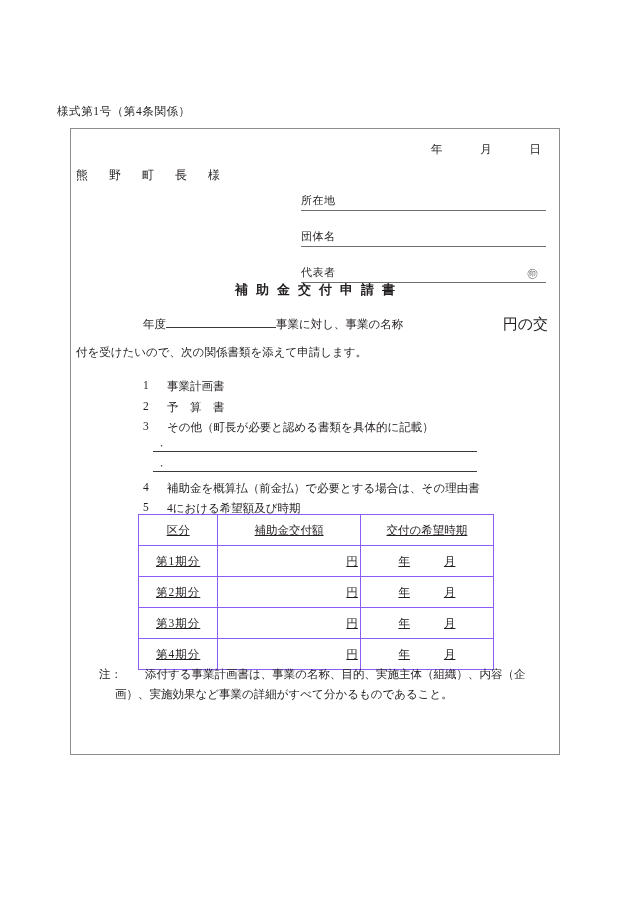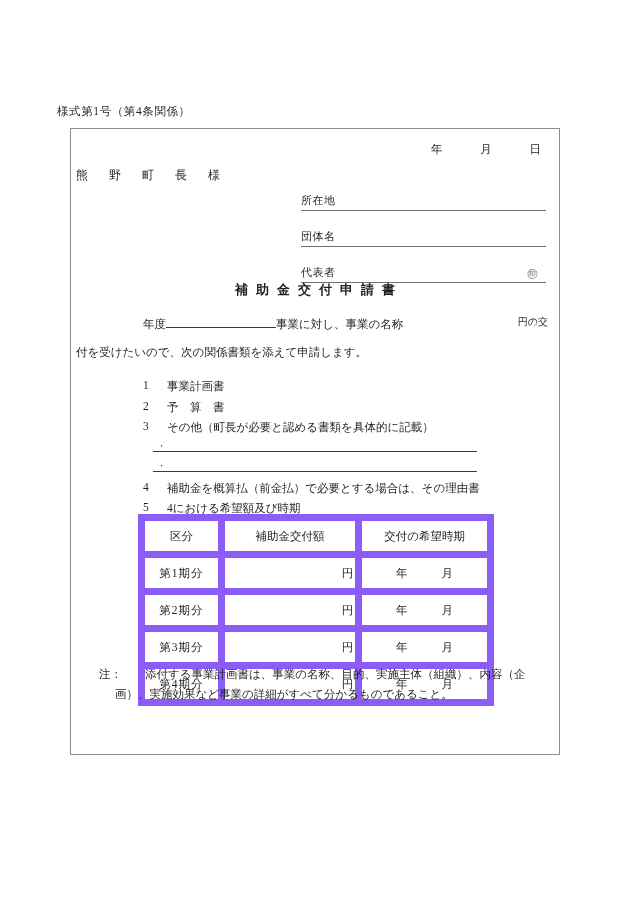--- a/index.html
+++ b/index.html
@@ -118,21 +118,21 @@
     display: inline-block;
     width: 110px;
     border-bottom: 1px solid #3a3a3a;
     vertical-align: baseline;
     height: 12px;
   }
   .intro-amount {
     position: absolute;
     right: 11px;
     top: 186px;
-    font-size: 10px;
+    font-size: 15px;
     white-space: nowrap;
   }
   .intro-2 {
     position: absolute;
     left: 5px;
     top: 216px;
     font-size: 11.5px;
     white-space: nowrap;
   }
 
@@ -178,24 +178,25 @@
     top: 385px;
     width: 356px;
   }
   table.sched {
     border-collapse: collapse;
     width: 100%;
     font-size: 11.5px;
   }
   table.sched th,
   table.sched td {
-    border: 7px solid #8b5cf6;
+    border: 1px solid #8b5cf6;
     height: 30px;
     padding: 0 2px;
     font-weight: normal;
+    text-decoration: underline;
   }
   table.sched th { text-align: center; }
   .col-kubun  { width: 78px; text-align: center; }
   .col-amount { width: 145px; }
   .col-time   { width: 133px; }
 
   td.kubun { text-align: center; letter-spacing: 1px; }
   td.amount { text-align: right; padding-right: 12px; }
   td.period {
     text-align: center;

